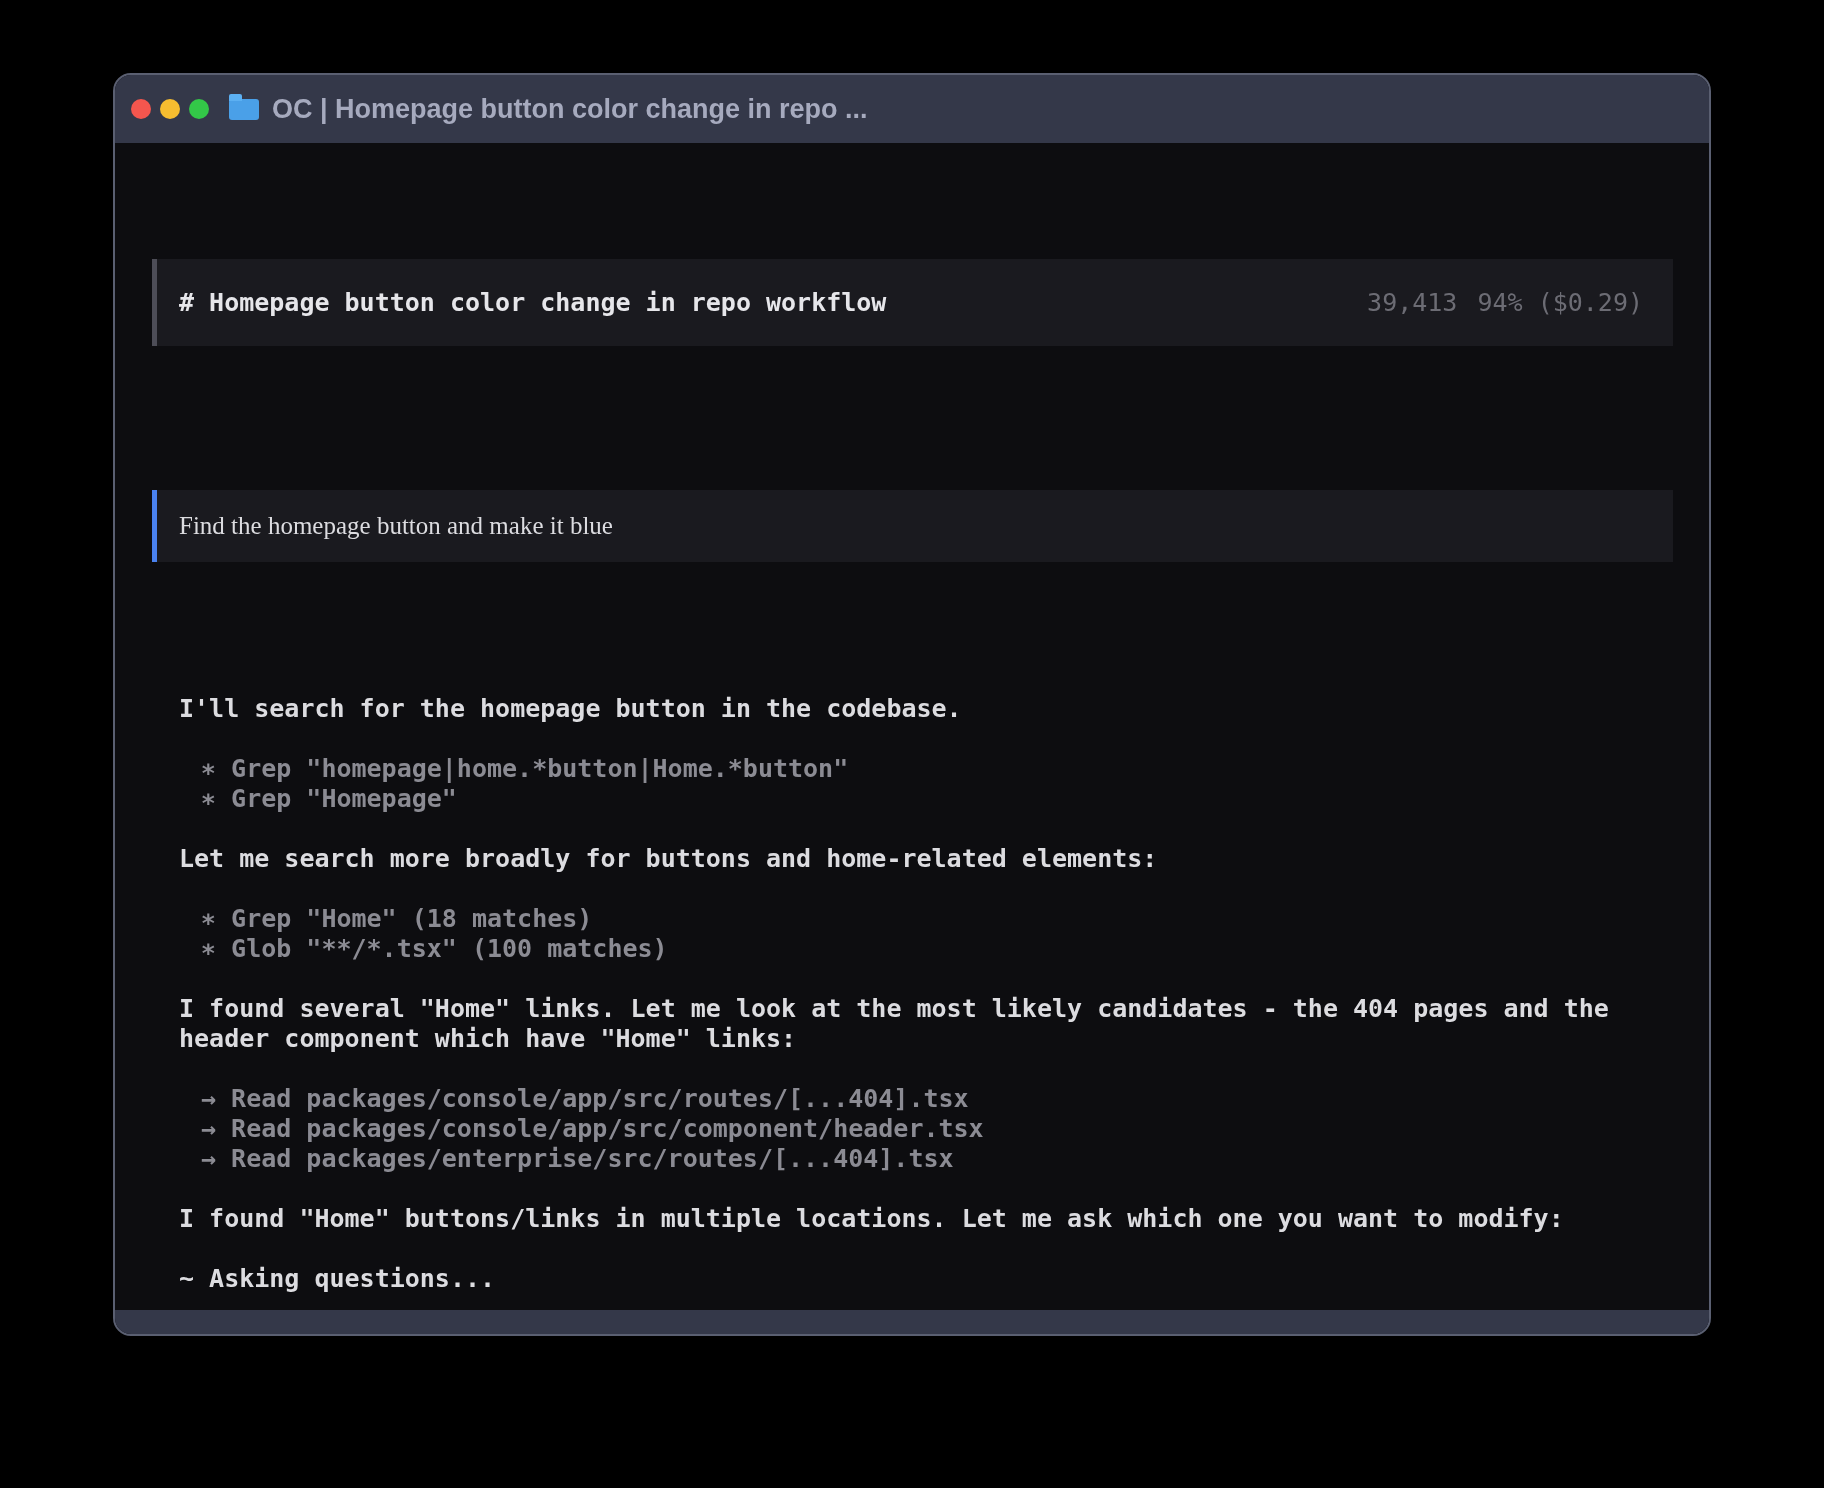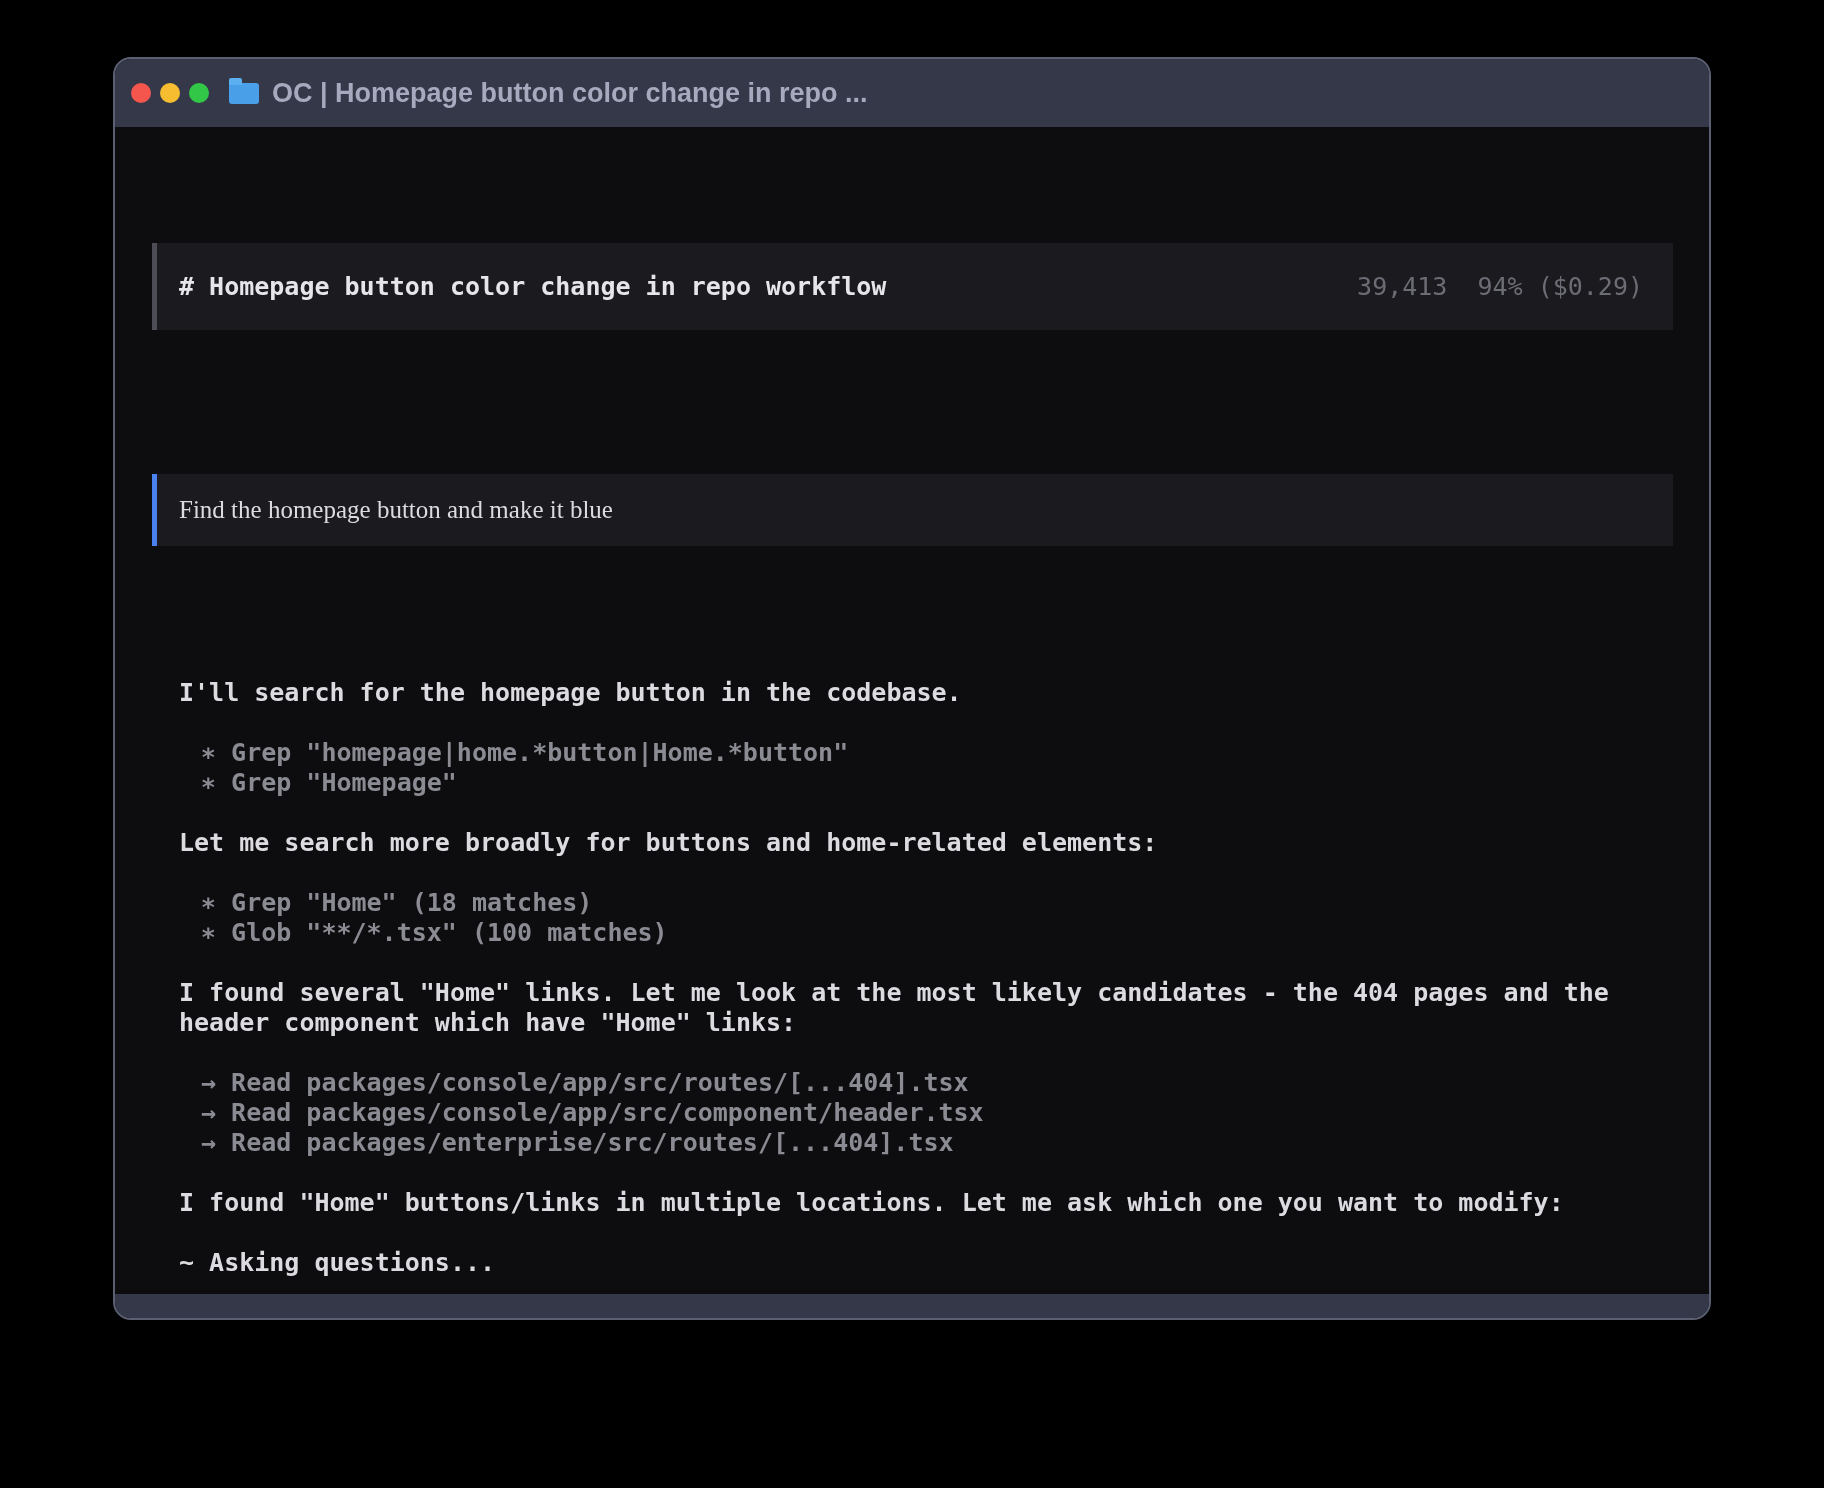--- a/index.html
+++ b/index.html
@@ -12,21 +12,21 @@
     --accent-blue:#4a82f0;
     --text-primary:#dcdce0;
     --text-muted:#8b8b93;
     --text-dim:#6c6c74;
     --key-white:#e6e6ea;
     --dot-blue:#3e5f9c;
   }
   *{margin:0;padding:0;box-sizing:border-box;}
   html,body{width:1824px;height:1488px;background:var(--bg-page);overflow:hidden;}
   .window{
-    position:absolute;left:113px;top:57px;width:1598px;height:1263px;
+    position:absolute;left:113px;top:73px;width:1598px;height:1263px;
     border:2px solid var(--border-window);border-radius:18px;
     background:var(--bg-window);overflow:hidden;
     display:flex;flex-direction:column;
     font-family:"DejaVu Sans Mono",monospace;
   }
   
   .titlebar{
     height:68px;flex:0 0 68px;background:var(--bg-titlebar);
     display:flex;align-items:center;padding:0 0 0 16px;
   }
@@ -56,21 +56,21 @@
   .panel{
     background:var(--bg-panel);
     border-left:5px solid var(--border-gray);
     padding-left:22px;padding-right:30px;
   }
   .header-panel{
     height:87px;margin-bottom:54px;
     display:flex;align-items:center;justify-content:space-between;
   }
   .htitle{color:var(--key-white);font-weight:700;}
-  .hstats{color:var(--text-dim);display:flex;gap:30px;}
+  .hstats{color:var(--text-dim);display:flex;gap:20px;}
   .user-panel{
     height:72px;margin-bottom:42px;border-left-color:var(--accent-blue);
     display:flex;align-items:center;color:var(--text-primary);font-family:Liberation Serif, serif;
   }
   .block{margin:0 0 30px 27px;}
   .line{height:30px;font-weight:bold;}
   .line.text{color:var(--text-primary);}
   .line.tool{color:var(--text-muted);margin-left:22px;}
   
   .bottombar{flex:0 0 24px;height:24px;background:var(--bg-titlebar);}

